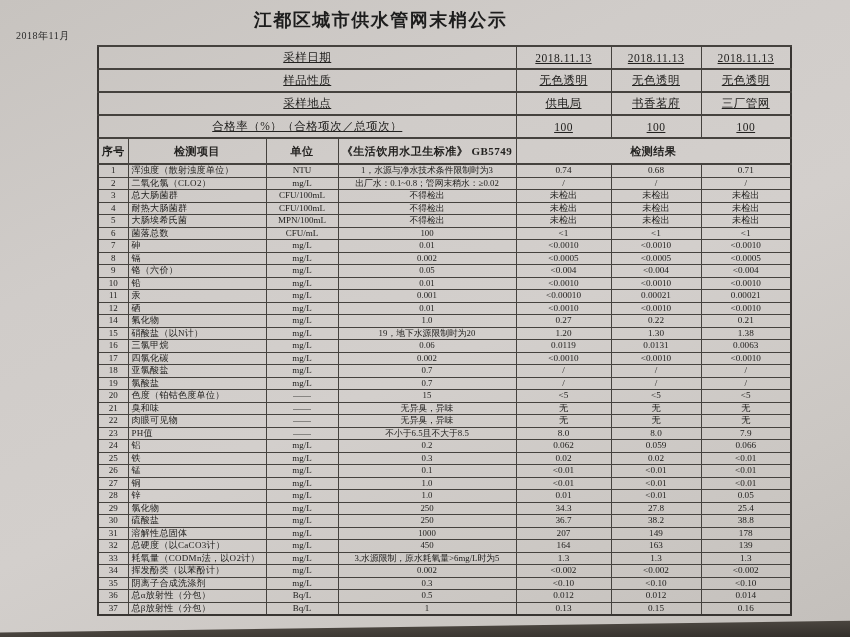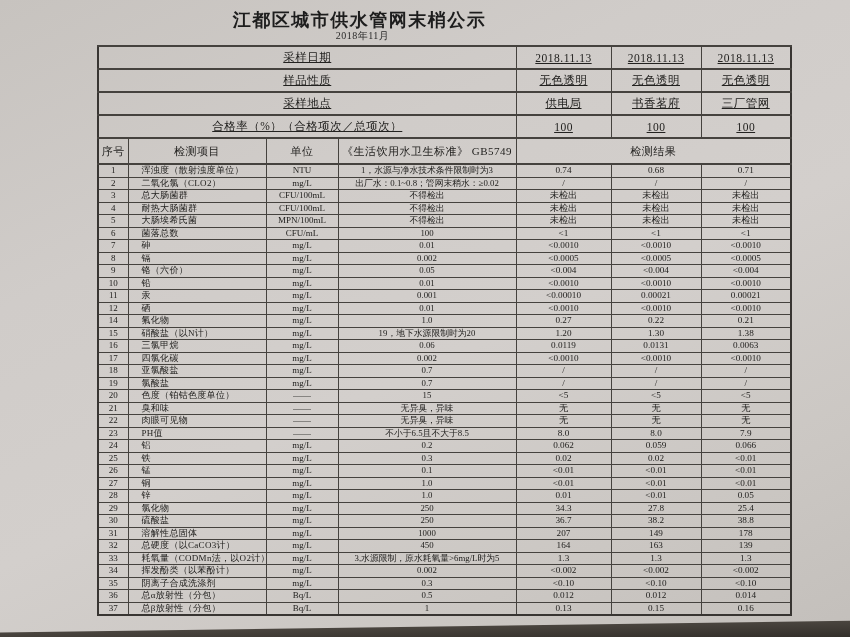--- a/index.html
+++ b/index.html
@@ -11,47 +11,47 @@
   .paper{
     position:absolute;inset:0;
     background:linear-gradient(155deg,#c7c3bf 0%,#d0ccc9 30%,#d3cfcc 55%,#cbc7c3 80%,#c3bfbb 100%);
   }
   .edge-shadow{
     position:absolute;left:-30px;bottom:-26px;width:940px;height:30px;
     background:linear-gradient(#4a453f,#201d19);
     transform:rotate(-0.8deg);transform-origin:left bottom;
   }
   .title{
-    position:absolute;top:8px;left:94px;width:693px;
+    position:absolute;top:8px;left:115px;width:693px;
     text-align:center;transform:translateX(-81px);
     font-size:18px;font-weight:bold;letter-spacing:1.5px;color:#1d1d1d;
   }
   .subtitle{
     position:absolute;top:29px;left:97px;width:693px;
-    text-align:center;transform:translateX(-81px);
+    transform:translateX(-81px);
     font-size:10px;color:#2a2a2a;letter-spacing:0.5px;
   }
   table.report{
     position:absolute;left:97px;top:45px;width:693px;
     border-collapse:collapse;table-layout:fixed;
     color:#232220;border:2px solid #383532;
   }
   table.report td{
     border:1px solid #45423e;padding:0;text-align:center;
     overflow:hidden;white-space:nowrap;
   }
   tbody.info td{
     height:21px;font-size:11.5px;
     border-top-width:2px;border-bottom-width:2px;letter-spacing:0.5px;text-decoration:underline;
   }
   tr.head-row td{
-    height:24px;font-size:11px;border-bottom-width:2px;letter-spacing:0.5px;
+    height:24px;font-size:11px;border-bottom-width:2px;letter-spacing:0.5px;font-weight:bold;
   }
   tbody.rows td{height:11.5px;font-size:9px;line-height:1;}
-  tbody.rows td.item{text-align:left;padding-left:13px;letter-spacing:0.3px;}
+  tbody.rows td.item{text-align:left;padding-left:3px;letter-spacing:0.3px;}
   tbody.rows td.std{font-size:8.8px;}
   tbody.rows td.res{font-size:9.2px;}
 </style>
 </head>
 <body>
 
 <div class="paper"></div>
 
 <div class="title">江都区城市供水管网末梢公示</div>
 <div class="subtitle">2018年11月</div>

